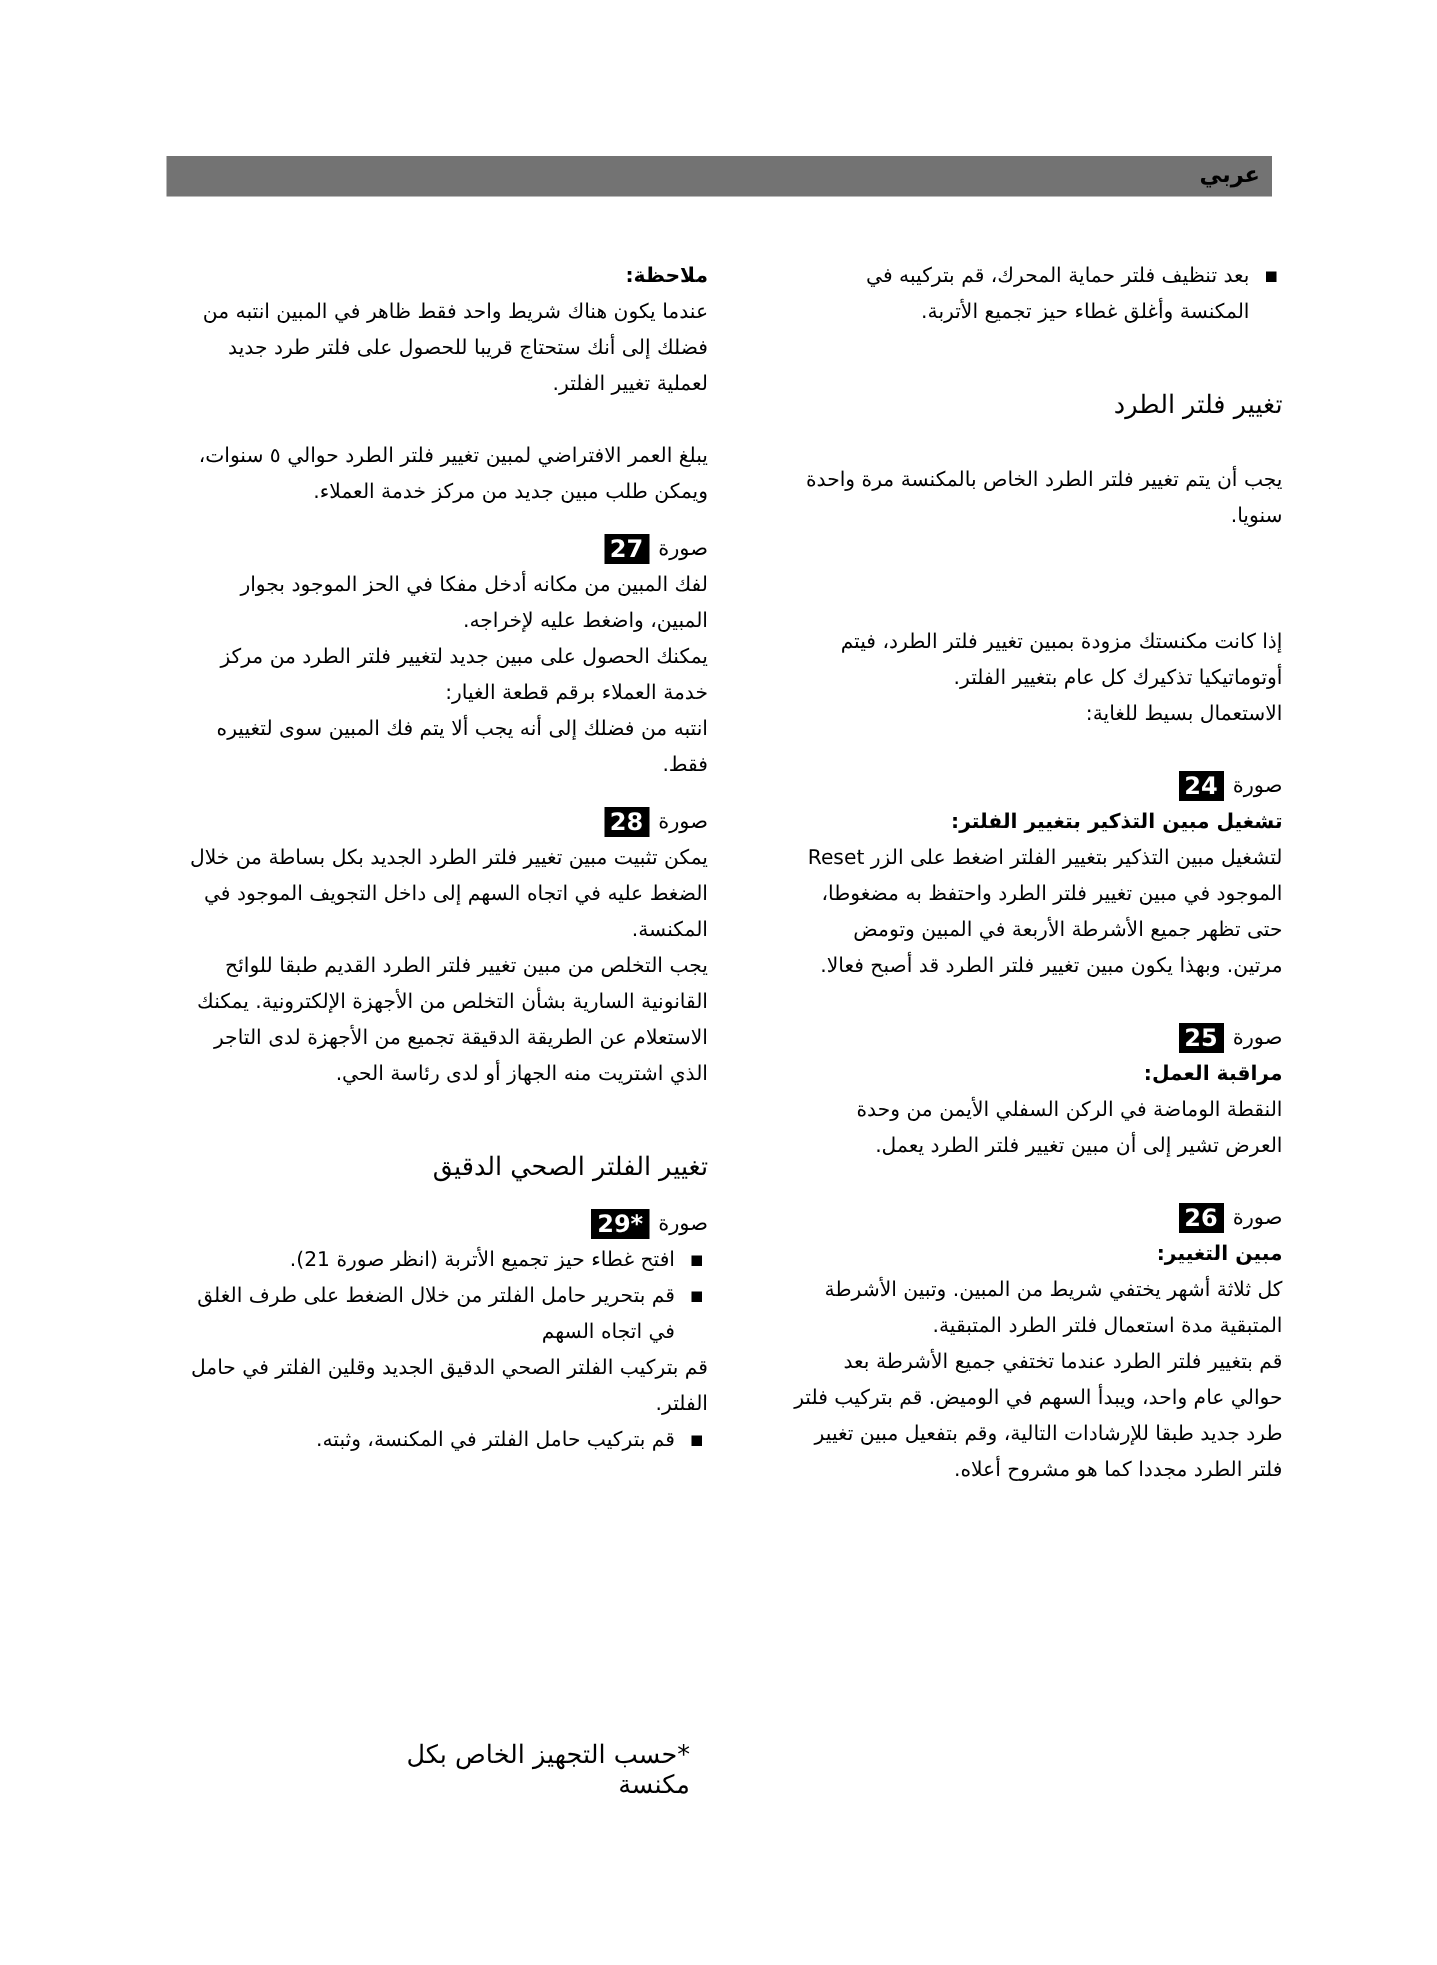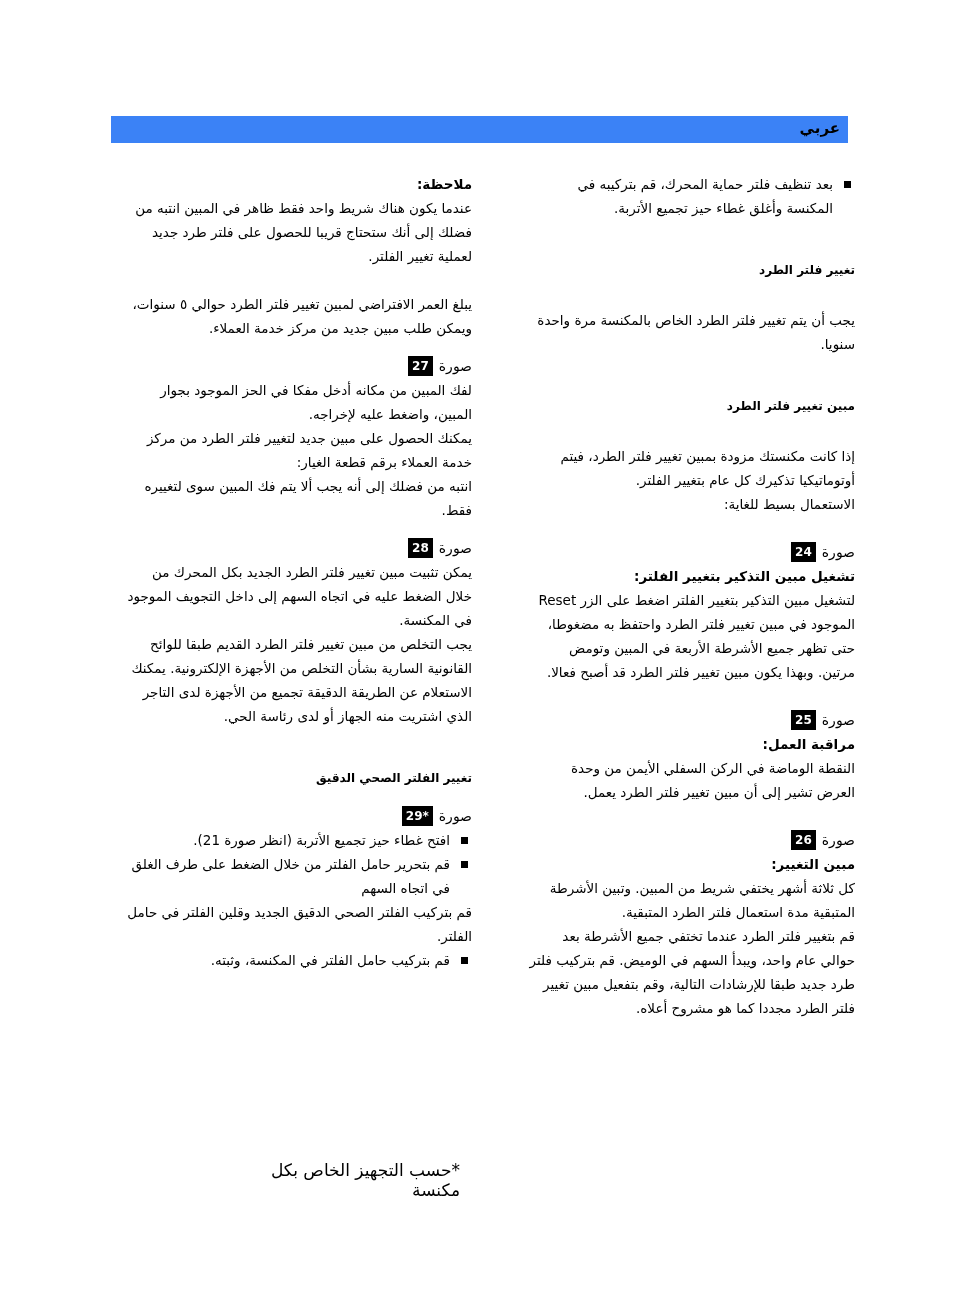--- a/index.html
+++ b/index.html
@@ -2,43 +2,43 @@
 <html><head>
   <meta charset="utf-8">
   <style>
     html, body { margin: 0; padding: 0; background: #ffffff; }
     body {
       width: 958px; height: 1310px; position: relative; overflow: hidden;
       font-family: "DejaVu Sans", "Liberation Sans", sans-serif;
       color: #000;
     }
     .header-bar {
-      position: absolute; left: 111px; top: 116px; width: 737px; height: 27px;
-      background: #3b82f6;
+      position: absolute; left: 111px; top: 104px; width: 737px; height: 27px;
+      background: #737373;
     }
     .header-title {
       position: absolute; right: 8px; top: 3px;
       font-size: 15px; font-weight: bold; direction: rtl;
     }
     .col {
       position: absolute; direction: rtl; text-align: right;
       font-size: 13.5px; line-height: 24px;
     }
     .col-right { left: 529px; width: 326px; top: 172px; }
     .col-left { left: 110px; width: 350px; top: 172px; margin-left: 12px; }
     p { margin: 0; }
-    .h2 { font-size: 12px; font-weight: bold; line-height: 28px; }
+    .h2 { font-size: 17px; font-weight: normal; line-height: 28px; }
     .bold { font-weight: bold; }
     .fig {
       display: flex; flex-direction: row; align-items: center; gap: 6px;
       height: 24px;
     }
     .fig-label { font-size: 14px; text-align: center; }
     .fig-num {
-      background: #000; color: #fff; font-weight: bold; font-size: 12px;
+      background: #000; color: #fff; font-weight: bold; font-size: 16px;
       padding: 0 4px; height: 20px; line-height: 20px; display: inline-block;
       direction: ltr;
     }
     .bullet { position: relative; padding-right: 22px; }
     .bullet::before {
       content: ""; position: absolute; right: 4px; top: 9px;
       width: 7px; height: 7px; background: #000;
     }
     .gap-s { height: 24px; }
     .gap-m { height: 36px; }
@@ -54,21 +54,20 @@
   <span class="header-title">عربي</span>
 </div>
 
 <div class="col col-right">
   <p class="bullet">بعد تنظيف فلتر حماية المحرك، قم بتركيبه في المكنسة وأغلق غطاء حيز تجميع الأتربة.</p>
   <div class="gap-m"></div>
   <p class="h2">تغيير فلتر الطرد</p>
   <div class="gap-s"></div>
   <p>يجب أن يتم تغيير فلتر الطرد الخاص بالمكنسة مرة واحدة سنويا.</p>
   <div class="gap-m"></div>
-  <p class="h2">مبين تغيير فلتر الطرد</p>
   <div class="gap-s"></div>
   <p>إذا كانت مكنستك مزودة بمبين تغيير فلتر الطرد، فيتم أوتوماتيكيا تذكيرك كل عام بتغيير الفلتر.</p>
   <p>الاستعمال بسيط للغاية:</p>
   <div class="gap-s"></div>
 
   <div class="fig">
     <span class="fig-label">صورة</span>
     <span class="fig-num">24</span>
   </div>
   <p class="bold">تشغيل مبين التذكير بتغيير الفلتر:</p>
@@ -105,21 +104,21 @@
   </div>
   <p>لفك المبين من مكانه أدخل مفكا في الحز الموجود بجوار المبين، واضغط عليه لإخراجه.</p>
   <p>يمكنك الحصول على مبين جديد لتغيير فلتر الطرد من مركز خدمة العملاء برقم قطعة الغيار:</p>
   <p>انتبه من فضلك إلى أنه يجب ألا يتم فك المبين سوى لتغييره فقط.</p>
   <div class="gap-s" style="height:14px"></div>
 
   <div class="fig">
     <span class="fig-label">صورة</span>
     <span class="fig-num">28</span>
   </div>
-  <p>يمكن تثبيت مبين تغيير فلتر الطرد الجديد بكل المحرك من خلال الضغط عليه في اتجاه السهم إلى داخل التجويف الموجود في المكنسة.</p>
+  <p>يمكن تثبيت مبين تغيير فلتر الطرد الجديد بكل بساطة من خلال الضغط عليه في اتجاه السهم إلى داخل التجويف الموجود في المكنسة.</p>
   <p>يجب التخلص من مبين تغيير فلتر الطرد القديم طبقا للوائح القانونية السارية بشأن التخلص من الأجهزة الإلكترونية. يمكنك الاستعلام عن الطريقة الدقيقة تجميع من الأجهزة لدى التاجر الذي اشتريت منه الجهاز أو لدى رئاسة الحي.</p>
   <div class="gap-m"></div>
 
   <p class="h2">تغيير الفلتر الصحي الدقيق</p>
   <div class="gap-s" style="height:12px"></div>
   <div class="fig">
     <span class="fig-label">صورة</span>
     <span class="fig-num">29*</span>
   </div>
   <p class="bullet">افتح غطاء حيز تجميع الأتربة (انظر صورة 21).</p>

